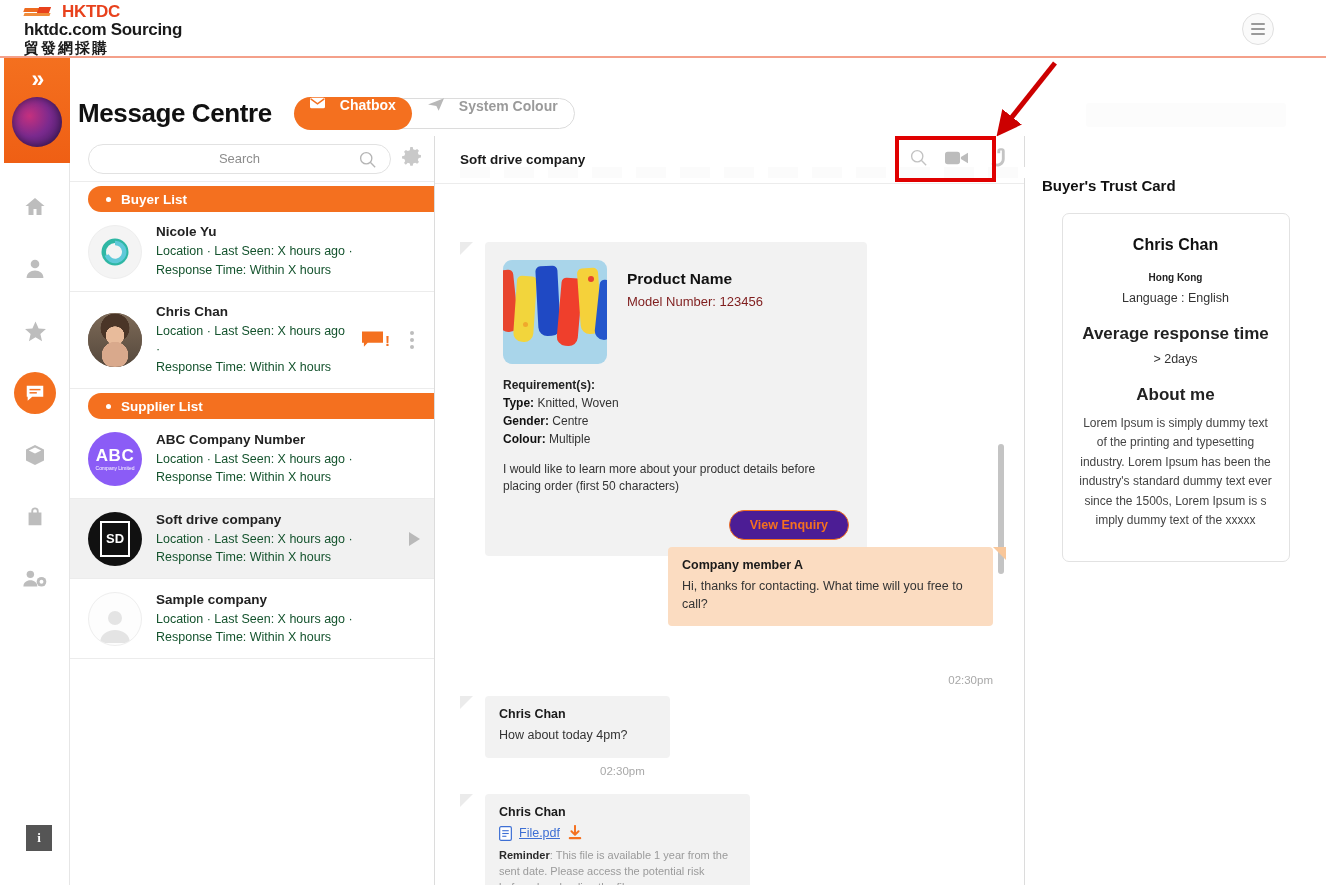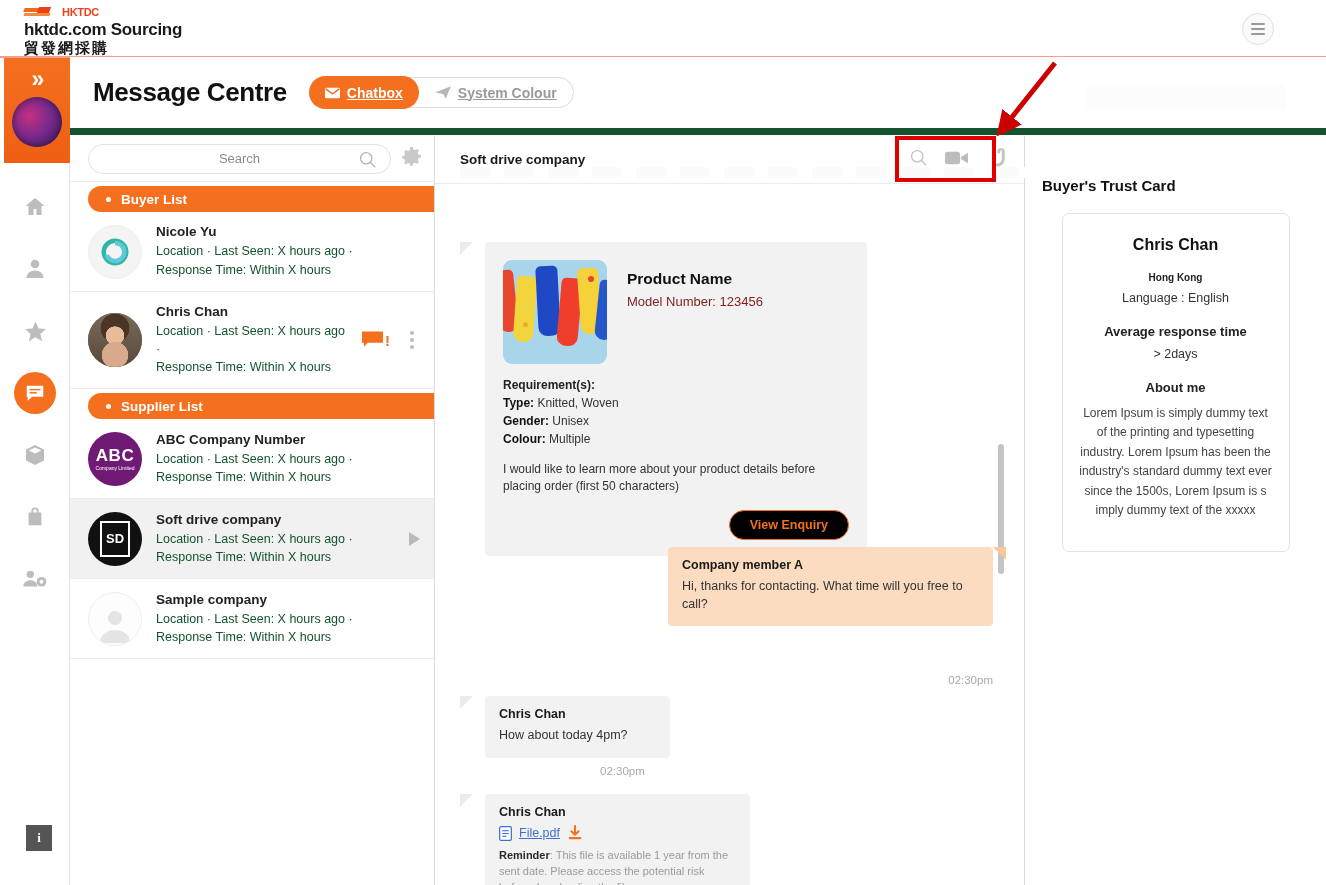--- a/index.html
+++ b/index.html
@@ -25,21 +25,21 @@
     background:#ed6b1f; transform: skewX(-20deg);
   }
   .logo-mark .s2 {
     position:absolute; left:14px; top:1px; width:12px; height:6px;
     background:#e8411c; transform: skewX(-20deg);
   }
   .logo-mark .s3 {
     position:absolute; left:0px; top:7px; width:26px; height:3px;
     background:#f08c3a; transform: skewX(-20deg);
   }
-  .logo-txt { font-size: 11px; font-weight: bold; color: #e8411c; letter-spacing: -0.3px; }
+  .logo-txt { font-size: 17px; font-weight: bold; color: #e8411c; letter-spacing: -0.3px; }
   .brand-line1 { font-size: 17px; font-weight: bold; color: #1a1a1a; margin-top: 1px; letter-spacing: -0.3px;}
   .brand-line2 { font-size: 15px; font-weight: bold; color: #1a1a1a; letter-spacing: 2px; margin-top: -1px;}
   .hamburger-btn {
     position:absolute; right: 52px; top: 13px; width: 32px; height: 32px;
     border-radius: 50%; border: 1px solid #e0e0e0; background: #fafafa;
     display:flex; align-items:center; justify-content:center; flex-direction:column; gap:3px;
     cursor:pointer;
   }
   .hamburger-btn span { display:block; width:14px; height:2px; background:#9a9a9a; border-radius:1px; }
 
@@ -72,32 +72,32 @@
   }
   .rail-active svg { fill:#fff; }
   .info-btn {
     position:absolute; left:26px; top:767px; width:26px; height:26px;
     background:#555; color:#fff; display:flex;align-items:center;justify-content:center;
     font-size:13px; font-weight:bold; font-family:"Liberation Serif", serif; cursor:pointer;
   }
 
   
   .page-header {
-    position:absolute; left:70px; top:57px; width:1256px; height:78px;
-    background:#fff; border-bottom:7px solid #14532d;
-    display:flex; align-items:center; padding-left:23px;
+    position:absolute; left:70px; top:75px; width:1256px; height:78px;
+    background:#fff; border-bottom:2px solid #14532d;
+    display:flex; align-items:center; padding-left:8px;
   }
   .page-title { font-size:26px; font-weight:bold; color:#111; letter-spacing:-0.4px; }
   .tabs {
     margin-left:22px; display:flex; align-items:center;
     border:1px solid #dcdcdc; border-radius:20px; height:31px; background:#fff;
   }
   .tab {
-    display:flex; align-items:center; gap:7px; height:31px; padding:0 16px;
-    font-size:14px; font-weight:bold; color:#9a9a9a; cursor:pointer; border-radius:20px;text-decoration:underline;
+    display:flex; gap:15px; height:31px; padding:0 16px;
+    font-size:14px; font-weight:bold; color:#9a9a9a; cursor:pointer; border-radius:20px;
   }
   .tab.active { background:#f4701f; color:#fff; margin:-1px 0 -1px -1px; height:33px; }
   .tab svg { flex:none; }
   .header-watermark {
     position:absolute; right:40px; top:28px; width:200px; height:24px;
     background:#fcfcfc; border-radius:3px;
   }
 
   
   .list-col {
@@ -143,21 +143,21 @@
   }
 
   
   .av-nicole { background:#f4f4f4; border:1px solid #eee; display:flex;align-items:center;justify-content:center; }
   .av-chris { background:#6b5a4e; }
   .av-chris .face { position:absolute;inset:0; background:
       radial-gradient(circle at 50% 78%, #d9a98c 0%, #d9a98c 26%, transparent 27%),
       radial-gradient(circle at 50% 42%, #e8bb9b 0%, #e8bb9b 22%, transparent 23%),
       radial-gradient(circle at 50% 28%, #4a3527 0%, #4a3527 30%, transparent 31%),
       linear-gradient(180deg,#7d6a57 0%, #55483c 100%); }
-  .av-abc { background:#701a75; color:#fff; display:flex; flex-direction:column;
+  .av-abc { background:#8b5cf6; color:#fff; display:flex; flex-direction:column;
             align-items:center; justify-content:center; }
   .av-abc b { font-size:17px; letter-spacing:0.5px; line-height:1; }
   .av-abc s { font-size:5px; text-decoration:none; margin-top:1px; }
   .av-soft { background:#111; display:flex;align-items:center;justify-content:center; }
   .av-soft .sq { width:30px;height:36px;border:2px solid #fff;display:flex;
                  align-items:center;justify-content:center;color:#fff;font-size:13px;font-weight:bold;}
   .av-sample { background:#fdfdfd; border:1px solid #eee; display:flex;align-items:flex-end;justify-content:center; }
 
   
   .chat-col {
@@ -198,21 +198,21 @@
   }
   .fl { position:absolute; border-radius:5px 5px 9px 9px; }
   .prod-name { font-size:15.5px; font-weight:bold; color:#111; margin-top:10px; }
   .prod-model { font-size:13px; color:#7f1d1d; margin-top:6px; }
   .req-title { font-size:12px; font-weight:bold; color:#222; margin-top:14px; }
   .req-line { font-size:12px; color:#333; margin-top:4px; }
   .req-line b { color:#111; }
   .prod-desc { font-size:12px; color:#333; line-height:1.45; margin-top:15px; }
   .view-enq-row { display:flex; justify-content:flex-end; margin-top:14px; }
   .view-enq {
-    border:1.5px solid #f4701f; color:#f4701f; background:#000000; font-weight:bold;
+    border:1.5px solid #f4701f; color:#f4701f; background:#4c1d95; font-weight:bold;
     font-size:12.5px; border-radius:16px; padding:7px 20px; cursor:pointer;
   }
   .ts-right { font-size:11.5px; color:#a8a8a8; text-align:right; }
   .ts-left { font-size:11.5px; color:#a8a8a8; }
 
   .bubble-out {
     position:absolute; right:32px; top:363px; width:325px;
     background:#fbdcc1; border-radius:4px; padding:11px 14px 13px 14px;
   }
   .tail-right {
@@ -235,21 +235,21 @@
     position:absolute; left:1025px; top:136px; width:301px; height:749px; background:#fff;
   }
   .trust-title { font-size:15px; font-weight:bold; color:#111; padding:41px 0 0 17px; }
   .trust-card {
     margin:19px auto 0; width:228px; border:1px solid #e2e2e2; border-radius:7px;
     padding:22px 16px 30px; text-align:center;
   }
   .tc-name { font-size:16px; font-weight:bold; color:#111; }
   .tc-loc { font-size:10px; font-weight:bold; color:#222; margin-top:18px; }
   .tc-lang { font-size:12.5px; color:#333; margin-top:8px; }
-  .tc-h { font-size:13px; font-weight:bold; color:#222; margin-top:19px; }
+  .tc-h { font-size:17px; font-weight:bold; color:#222; margin-top:19px; }
   .tc-v { font-size:12.5px; color:#333; margin-top:8px; }
   .tc-about { font-size:12px; color:#444; line-height:1.62; margin-top:9px; }
 
   
   .anno-box {
     position:absolute; left:895px; top:136px; width:101px; height:46px;
     border:4px solid #e00000; pointer-events:none;
   }
   .anno-arrow { position:absolute; left:985px; top:55px; pointer-events:none; }
 </style>
@@ -502,21 +502,21 @@
           <div>
             <div class="prod-name">Product Name</div>
             <div class="prod-model">Model Number: 123456</div>
           </div>
         </div>
         <div class="req-title">Requirement(s):</div>
         <div class="req-line">
           <b>Type:</b><span> Knitted, Woven</span>
         </div>
         <div class="req-line">
-          <b>Gender:</b><span> Unisex</span>
+          <b>Gender:</b><span> Centre</span>
         </div>
         <div class="req-line">
           <b>Colour:</b><span> Multiple</span>
         </div>
         <div class="prod-desc">I would like to learn more about your product details before placing order (first 50 characters)</div>
         <div class="view-enq-row">
           <button class="view-enq">View Enquiry</button>
         </div>
       </div>
       <div class="ts-right" style="margin-top:7px;width:407px;">26-Jul-2019, 09:40am</div>

